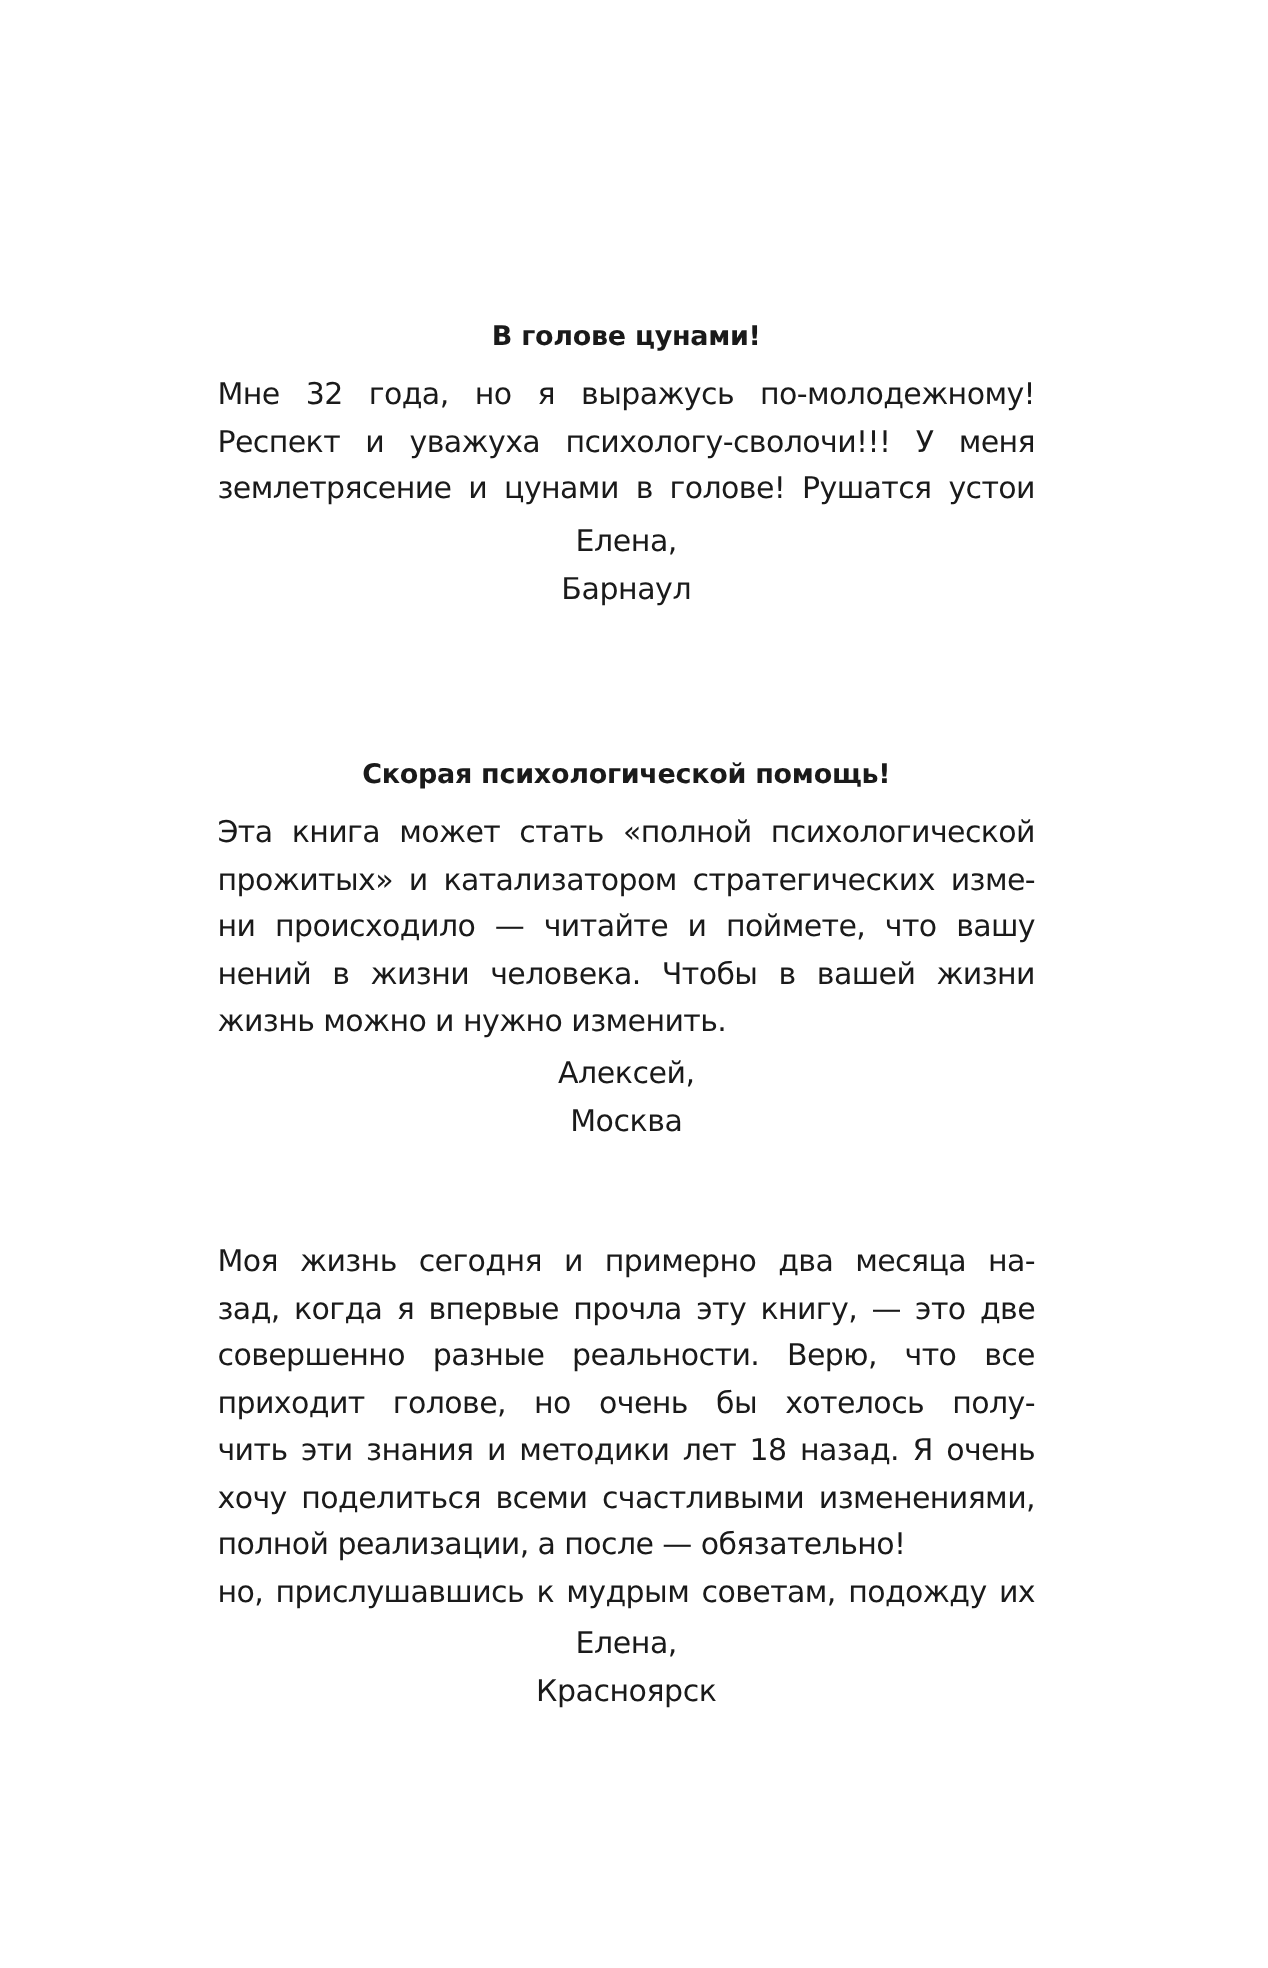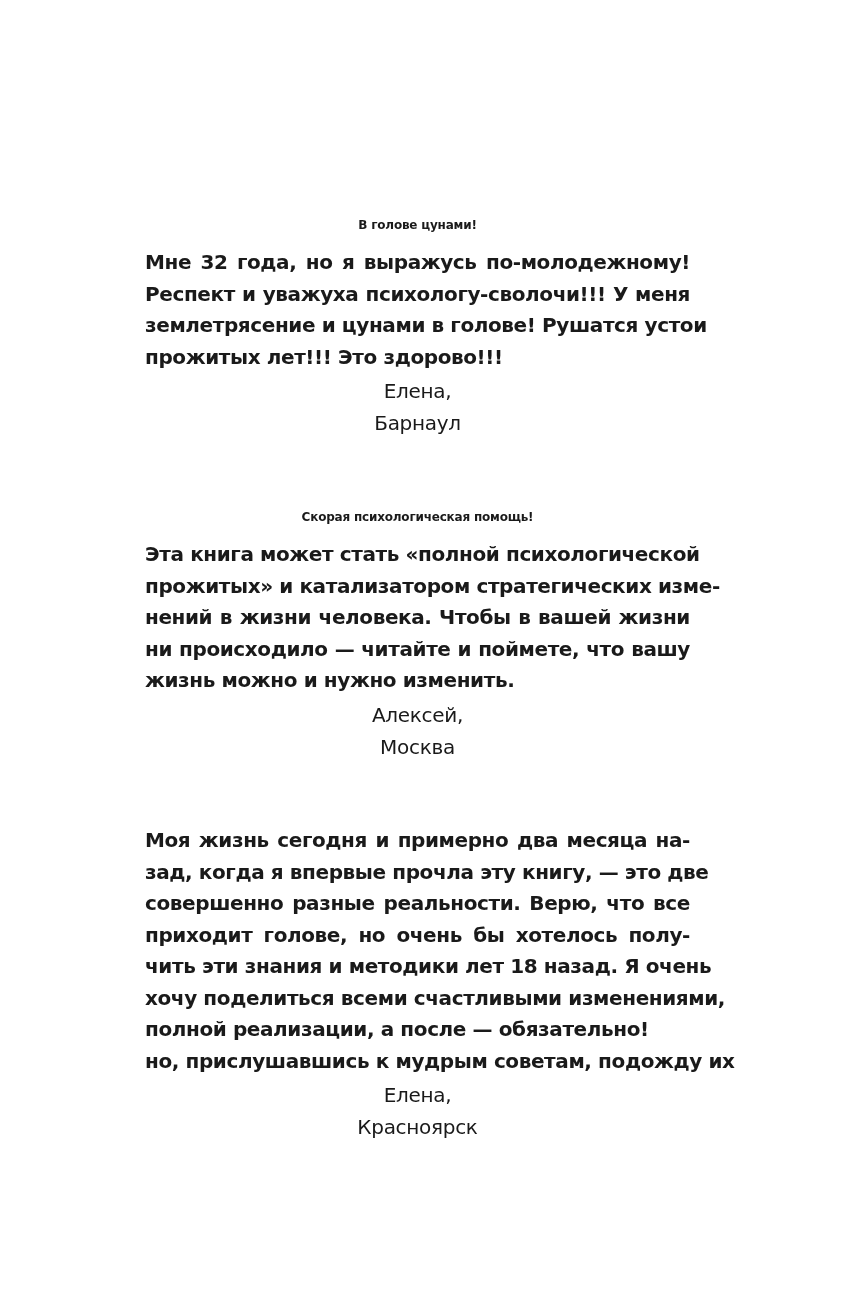--- a/index.html
+++ b/index.html
@@ -21,31 +21,30 @@
     top: 0;
     width: 545px;
   }
   .review {
     position: absolute;
     left: 0;
     width: 545px;
   }
   .review-title {
     font-weight: bold;
-    font-size: 12px;
+    font-size: 18px;
     text-align: center;
     line-height: 28px;
     margin: 0 0 8px 0;
     letter-spacing: -0.2px;
   }
   .review-body {
     font-size: 20px;
     line-height: 31.5px;
     margin: 0;
-    font-weight: bold;
   }
   .line {
     display: block;
     text-align: justify;
     text-align-last: justify;
     white-space: nowrap;
     height: 31.5px;
     letter-spacing: -0.4px;
   }
   .line.last {
@@ -64,35 +63,34 @@
 <body>
 
 <div class="page">
 
   <section class="review" style="top:211px;">
     <h2 class="review-title">В голове цунами!</h2>
     <div class="review-body">
       <span class="line">Мне 32 года, но я выражусь по-молодежному!</span>
       <span class="line">Респект и уважуха психологу-сволочи!!! У меня</span>
       <span class="line">землетрясение и цунами в голове! Рушатся устои</span>
-      <span class="line last">прожитых лет!!! Это здорово!!!</span>
     </div>
     <div class="attrib">
       <span>Елена,</span>
       <span>Барнаул</span>
     </div>
   </section>
 
   <section class="review" style="top:503px;">
-    <h2 class="review-title">Скорая психологическая помощь!</h2>
+    <h2 class="review-title">Скорая психологической помощь!</h2>
     <div class="review-body">
       <span class="line">Эта книга может стать «полной психологической</span>
       <span class="line">прожитых» и катализатором стратегических изме-</span>
+      <span class="line">ни происходило — читайте и поймете, что вашу</span>
       <span class="line">нений в жизни человека. Чтобы в вашей жизни</span>
-      <span class="line">ни происходило — читайте и поймете, что вашу</span>
       <span class="line last">жизнь можно и нужно изменить.</span>
     </div>
     <div class="attrib">
       <span>Алексей,</span>
       <span>Москва</span>
     </div>
   </section>
 
   <section class="review" style="top:825px;">
     <div class="review-body">

